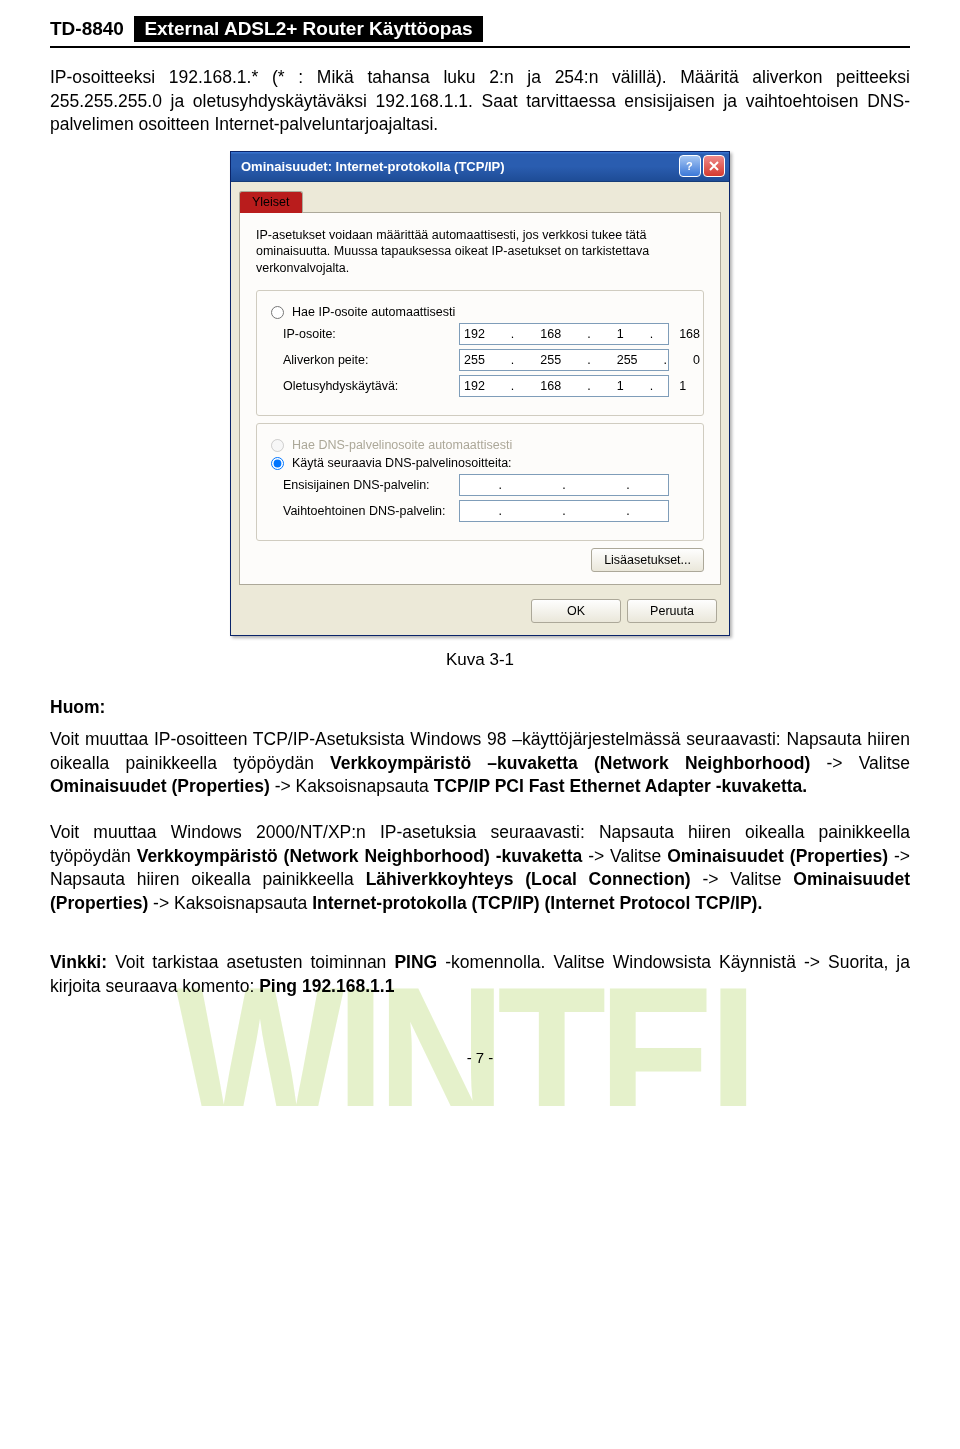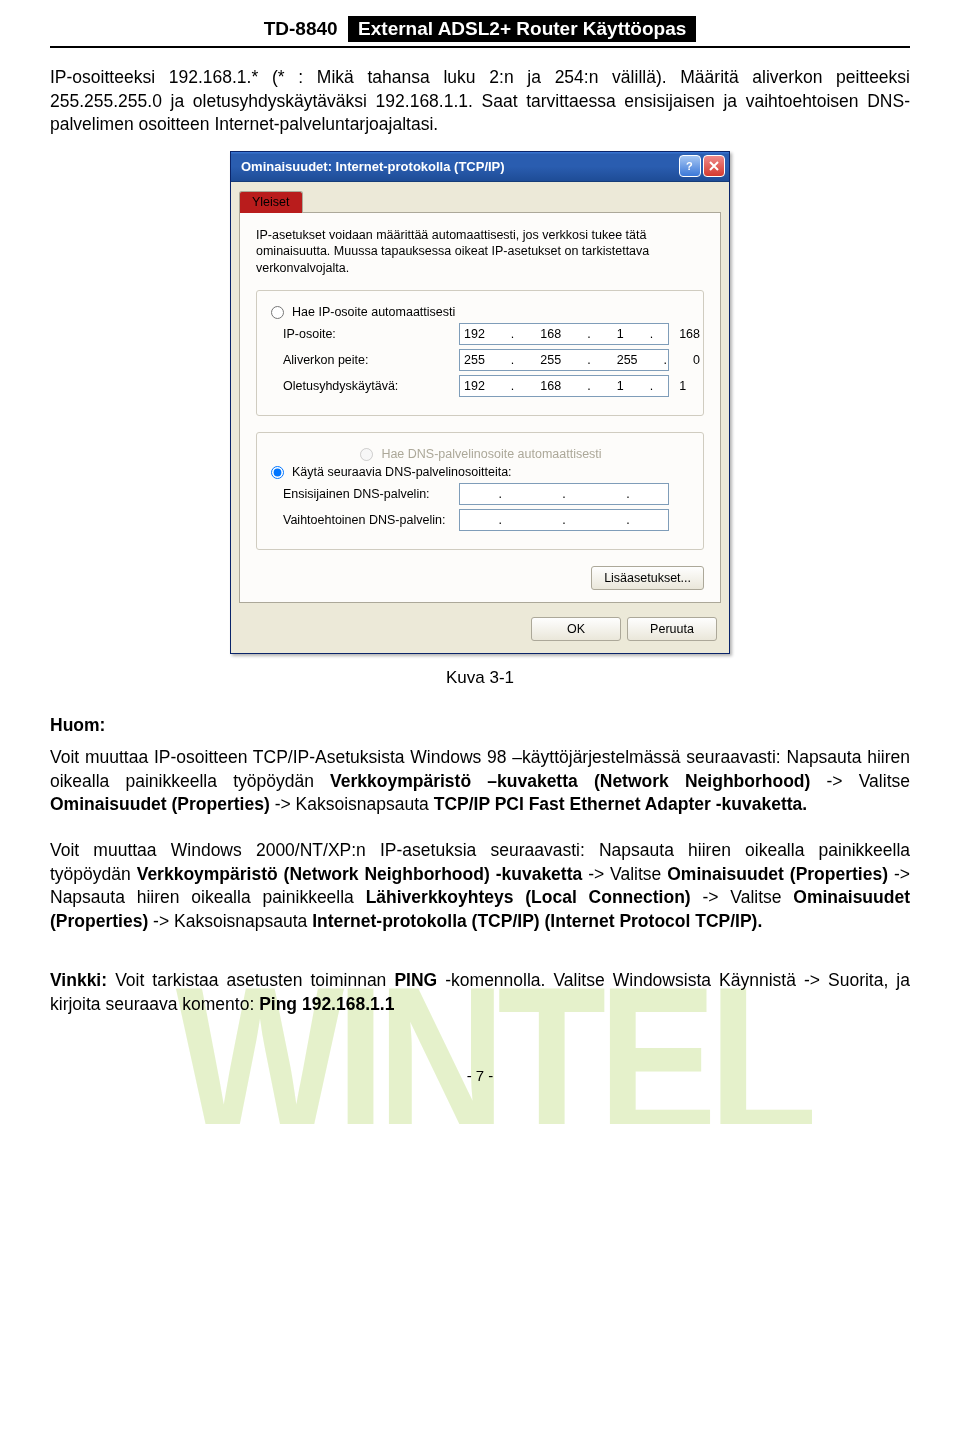--- a/index.html
+++ b/index.html
@@ -13,21 +13,21 @@
   }
   .watermark {
     position: absolute;
     z-index: 0;
     pointer-events: none;
     opacity: 0.35;
   }
   .wm1 { left: 120px; top: 940px; font-family: Impact, Arial Black, sans-serif; font-size: 210px; font-weight: 800; color: #b6d96c; letter-spacing: -10px; transform: scaleX(0.85); }
   .wm2 { left: 250px; top: 1220px; font-family: Arial, sans-serif; font-size: 100px; font-weight: 700; font-style: italic; color: #a5d05b; letter-spacing: -4px; transform: scaleX(1.05); }
   .content { position: relative; z-index: 1; padding: 16px 50px 40px 50px; }
-  .header-row { text-align: center; }
+  .header-row { text-align: left; }
   .hdr-model { font-weight: bold; font-size: 19px; display: inline-block; margin-right: 6px; }
   .hdr-title-box { display: inline-block; background: #000; color: #fff; padding: 2px 10px; font-weight: bold; font-size: 19px; }
   .hr-top { border: 0; border-top: 2px solid #000; margin-top: 4px; margin-bottom: 18px; }
 
   .para { font-size: 17.5px; line-height: 1.35; text-align: justify; margin-bottom: 8px; }
   .bold { font-weight: bold; }
   .section-gap { height: 14px; }
 
   
   .dialog-wrap { display: flex; justify-content: center; margin: 14px 0 6px 0; }
@@ -64,25 +64,25 @@
     border-top-left-radius: 3px; border-top-right-radius: 3px;
   }
   .tabpanel {
     background: #fdfcfa; border: 1px solid #aca899;
     margin: 0 8px 8px 8px; padding: 14px 16px 12px 16px;
     position: relative; z-index: 2;
   }
   .intro { font-size: 12.5px; line-height: 1.32; margin-bottom: 14px; }
   .group {
     border: 1px solid #d0ccc0; border-radius: 3px;
-    padding: 10px 12px 14px 12px; margin-bottom: 16px;
+    padding: 10px 12px 14px 12px; margin-bottom: 7px;
   }
   .radio-row { display: flex; align-items: center; margin: 4px 0 4px 2px; font-size: 12.5px; }
   .radio-row input { margin-right: 8px; }
-  .radio-row.disabled { color: #aca899; justify-content: center; }
+  .radio-row.disabled { color: #aca899; }
   .field-row { display: flex; align-items: center; margin: 4px 0; }
   .field-row .lbl { width: 190px; font-size: 12.5px; padding-left: 14px; }
   .ip-input {
     flex: 1; max-width: 210px; height: 22px;
     border: 1px solid #7f9db9; background: #fff;
     display: flex; align-items: center; justify-content: space-evenly;
     font-size: 12.5px; font-family: Tahoma, Arial, sans-serif;
     padding: 0 4px;
     gap: 26px;
   }

